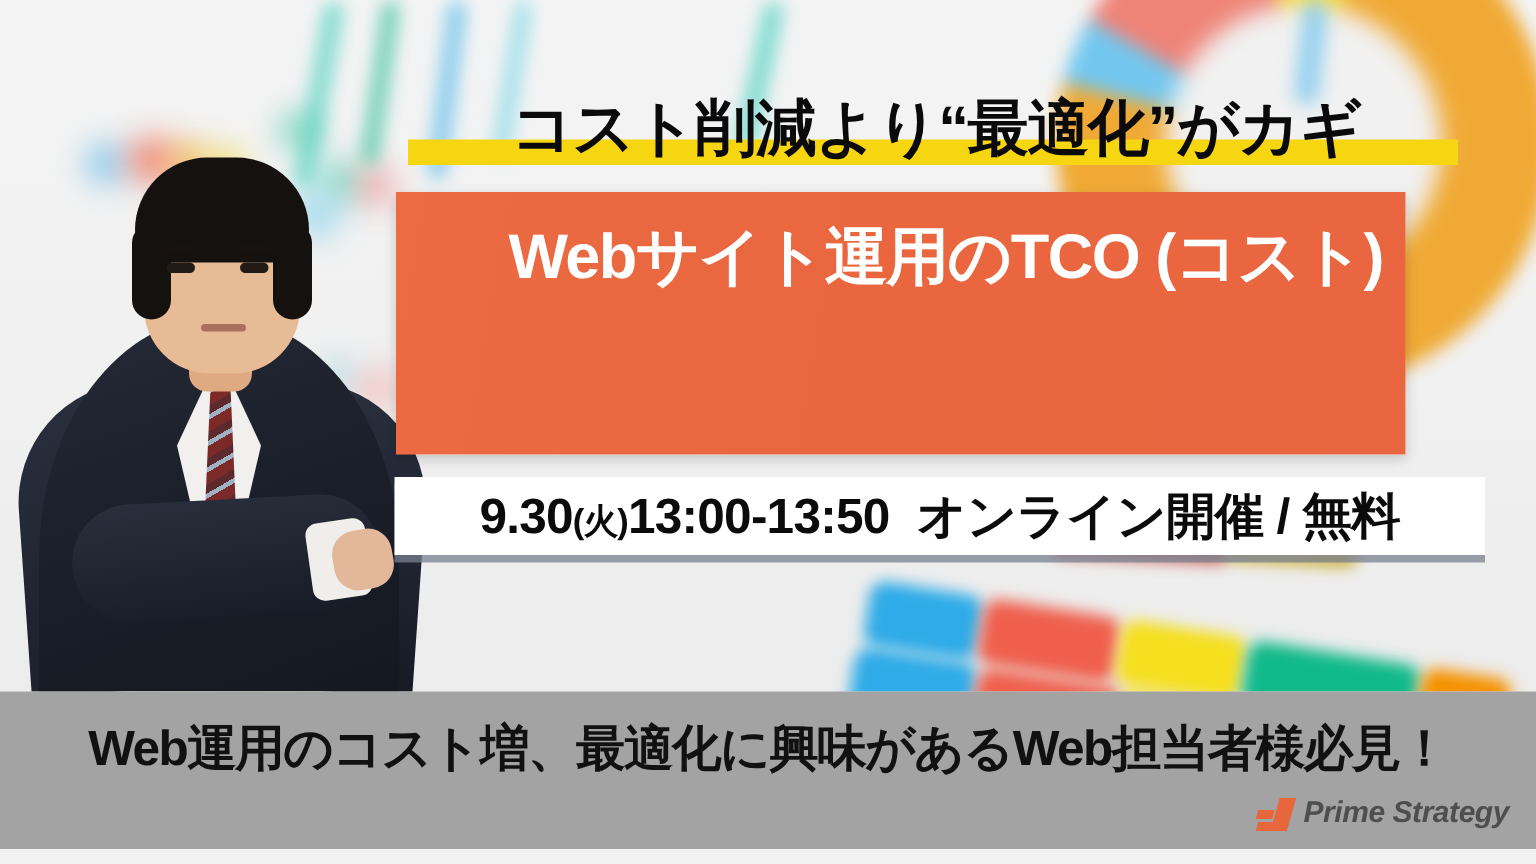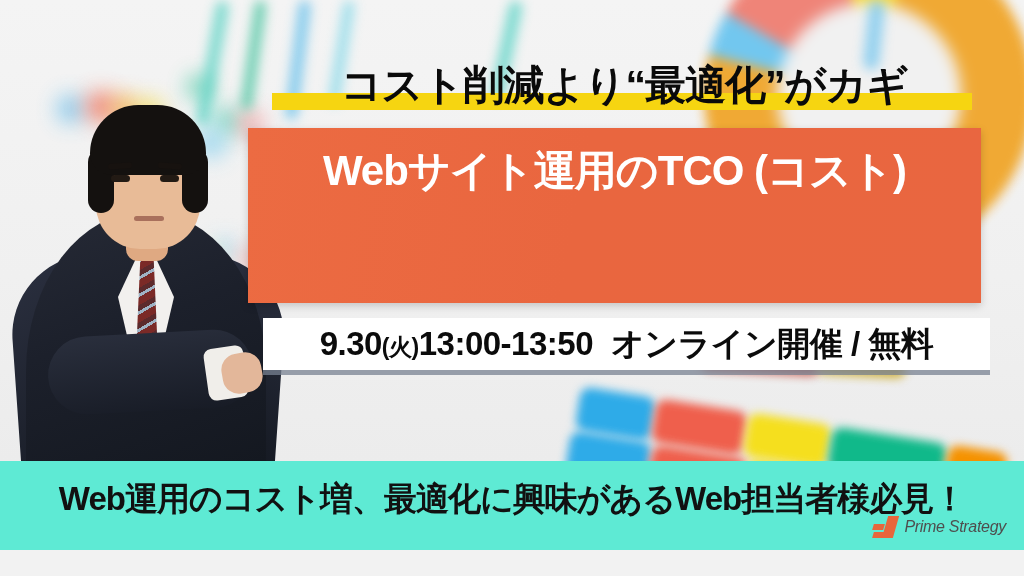--- a/index.html
+++ b/index.html
@@ -137,21 +137,21 @@
     position:absolute;left:0;top:0;width:740px;
     font-size:41px;font-weight:bold;color:#0a0a0a;
     letter-spacing:-1px;
     text-align:center;
     white-space:nowrap;
     line-height:60px;
   }
 
   
   .title-box{
-    position:absolute;left:248px;top:128px;width:733px;height:175px;
+    position:absolute;left:264px;top:128px;width:673px;height:175px;
     background:linear-gradient(100deg,#ec6b42 0%,#e9663f 45%,#e96640 100%);
     box-shadow:0 3px 8px rgba(0,0,0,.18);
   }
   .title-line1{
     position:absolute;left:0;top:15px;width:733px;
     text-align:center;color:#ffffff;font-weight:bold;font-size:42px;
     letter-spacing:-1px;white-space:nowrap;
   }
   .title-line2{
     position:absolute;left:0;top:85px;width:733px;
@@ -169,41 +169,41 @@
     position:absolute;left:0;top:0;width:727px;height:64px;
     line-height:52px;text-align:center;
     font-size:33px;font-weight:bold;color:#0b0b0b;
     letter-spacing:-.5px;white-space:nowrap;
   }
   .date-text .wk{font-size:23px;}
   .date-text .sep{display:inline-block;width:18px;}
 
   
   .bottom-band{
-    position:absolute;left:0;top:461px;width:1024px;height:89px;
-    background:#5eead4;
+    position:absolute;left:0;top:461px;width:1024px;height:105px;
+    background:#a3a3a3;
   }
   .bottom-copy{
     position:absolute;left:0;top:16px;width:1024px;
     text-align:center;font-size:33px;font-weight:bold;color:#111111;
     letter-spacing:-1px;white-space:nowrap;
   }
 
   
   .logo{
     position:absolute;right:18px;bottom:12px;
     display:flex;align-items:center;gap:7px;
   }
   .logo-mark{position:relative;width:24px;height:22px;}
   .logo-mark i{position:absolute;background:#e8663c;display:block;}
   .lm1{left:0;top:8px;width:11px;height:6px;transform:skewX(-16deg);}
   .lm2{left:0;top:16px;width:11px;height:6px;transform:skewX(-16deg);}
   .lm3{left:12px;top:0;width:11px;height:22px;transform:skewX(-16deg);}
   .logo-text{
-    font-size:16px;font-weight:normal;font-style:italic;color:#4e4e4e;
+    font-size:20px;font-weight:bold;font-style:italic;color:#4e4e4e;
     letter-spacing:-.3px;white-space:nowrap;
   }
 </style>
 </head>
 <body>
 
 <div id="banner">
 
   <div class="bg-photo">
 

